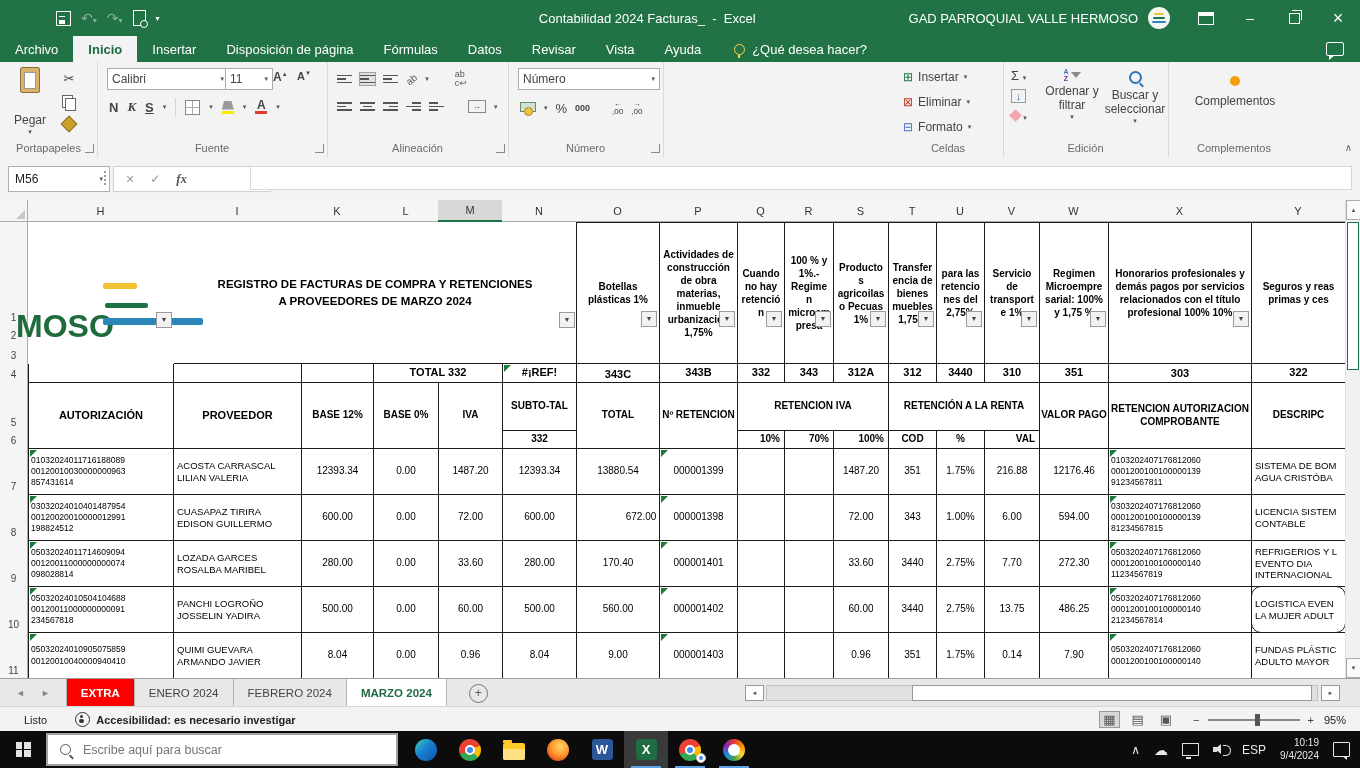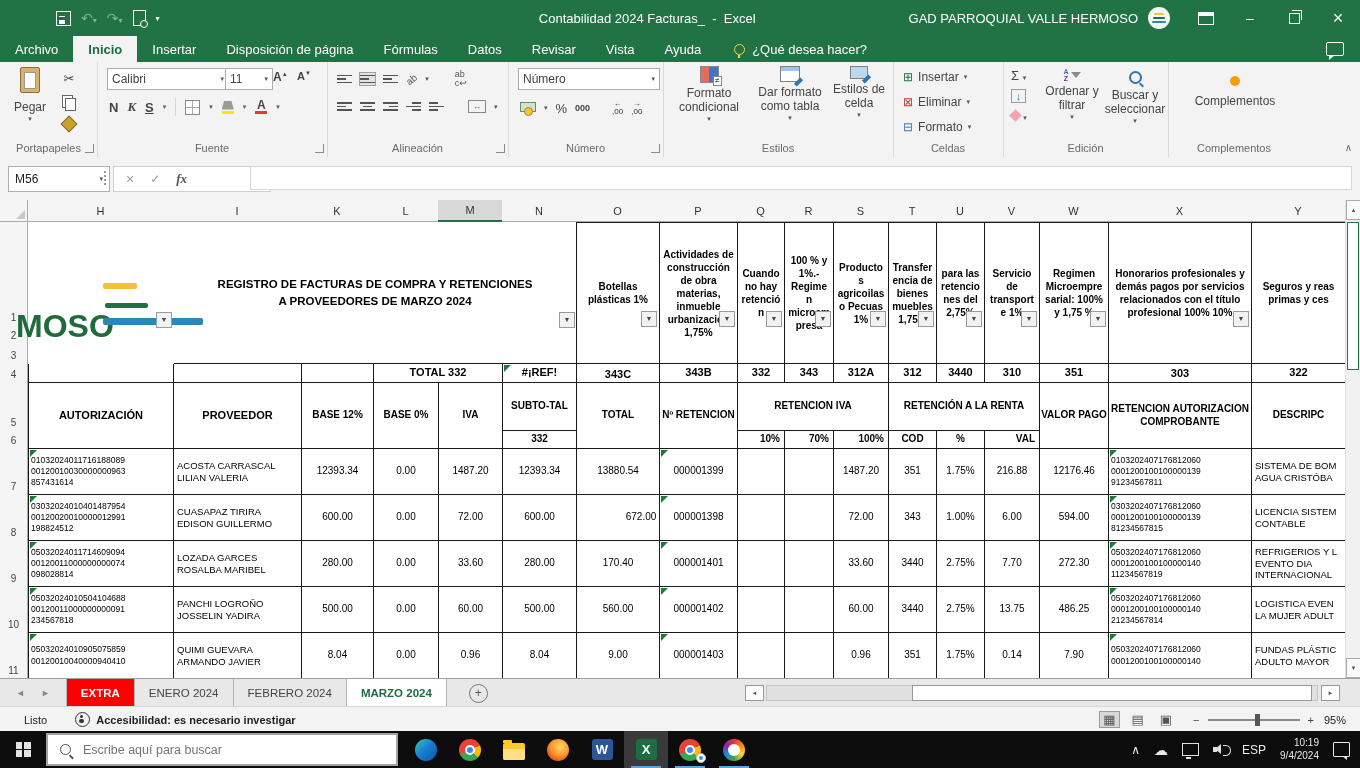--- a/index.html
+++ b/index.html
@@ -225,21 +225,21 @@
       <span>¿Qué desea hacer?</span>
     </span>
     <span class="ic-comment"></span>
   </div>
 
   <div id="ribbon">
 
     <div class="rgroup" style="left:0;width:97px;">
       <div class="bigv abs" style="left:8px;top:5px;width:44px;">
         <span class="ic-clipboard"></span>
-        <span style="margin-top:8px;">Pegar</span>
+        <span style="margin-top:21px;">Pegar</span>
         <span class="caret">▾</span>
       </div>
       <div class="abs" style="left:60px;top:8px;display:flex;flex-direction:column;gap:7px;align-items:center;">
         <span class="mini" style="font-size:13px;">✂</span>
         <span class="mini">
             <span class="ic-copy"></span>
             <span class="caret">▾</span>
           </span>
         <span class="mini">
             <span class="ic-brushfmt"></span>
@@ -350,38 +350,20 @@
         <span style="font-size:13px;">%</span>
         <span style="font-size:9px;font-weight:bold;">000</span>
         <span style="width:6px;"></span>
         <span class="decbtn"><i style="font-style:normal;">←</i>,00</span>
         <span class="decbtn"><i style="font-style:normal;">→</i>,00</span>
       </div>
       <div class="glabel">Número</div>
       <div class="glaunch"></div>
     </div>
 
-    <div class="rgroup" style="left:663px;width:230px;">
-      <div class="bigbtn" style="left:10px;width:72px;">
-        <span class="ic-condfmt"></span>
-        <span>Formato condicional</span>
-          <span class="caret">▾</span>
-      </div>
-      <div class="bigbtn" style="left:88px;width:78px;">
-        <span class="ic-fmttable"></span>
-        <span>Dar formato como tabla</span>
-          <span class="caret">▾</span>
-      </div>
-      <div class="bigbtn" style="left:168px;width:56px;">
-        <span class="ic-cellstyle"></span>
-        <span>Estilos de celda</span>
-          <span class="caret">▾</span>
-      </div>
-      <div class="glabel">Estilos</div>
-    </div>
 
     <div class="rgroup" style="left:893px;width:110px;">
       <div class="cellrow" style="top:8px;">
           <span class="gsym" style="color:#1e7145;">⊞</span>
           <span>Insertar</span>
           <span class="caret">▾</span>
         </div>
       <div class="cellrow" style="top:33px;">
           <span class="gsym" style="color:#c0392b;">⊠</span>
           <span>Eliminar</span>
@@ -609,21 +591,21 @@
       <div class="cl num" style="left: 737px; top: 386px; width: 48px; height: 47px;"><span></span></div>
       <div class="cl num" style="left: 784px; top: 386px; width: 50px; height: 47px;"><span></span></div>
       <div class="cl num" style="left: 833px; top: 386px; width: 56px; height: 47px;"><span>60.00</span></div>
       <div class="cl num" style="left: 888px; top: 386px; width: 49px; height: 47px;"><span>3440</span></div>
       <div class="cl num" style="left: 936px; top: 386px; width: 49px; height: 47px;"><span>2.75%</span></div>
       <div class="cl num" style="left: 984px; top: 386px; width: 56px; height: 47px;"><span>13.75</span></div>
       <div class="cl num" style="left: 1039px; top: 386px; width: 70px; height: 47px;"><span>486.25</span></div>
       <div class="cl idc" style="left: 1108px; top: 386px; width: 144px; height: 47px;"><span>0503202407176812060
 0001200100100000140
 21234567814</span><span class="flagtri"></span></div>
-      <div class="cl nm" style="left: 1251px; top: 386px; width: 95px; height: 47px;"><span>LOGISTICA EVEN
+      <div class="cl nm" style="left: 1251px; top: 386px; width: 95px; height: 47px; border-radius: 10px;"><span>LOGISTICA EVEN
 LA MUJER ADULT</span></div>
       <div class="cl idc" style="left: 28px; top: 432px; width: 146px; height: 47px;"><span>05032024010905075859
 00120010040000940410</span><span class="flagtri"></span></div>
       <div class="cl nm" style="left: 173px; top: 432px; width: 129px; height: 47px;"><span>QUIMI GUEVARA
 ARMANDO JAVIER</span></div>
       <div class="cl num" style="left: 301px; top: 432px; width: 73px; height: 47px;"><span>8.04</span></div>
       <div class="cl num" style="left: 373px; top: 432px; width: 66px; height: 47px;"><span>0.00</span></div>
       <div class="cl num" style="left: 438px; top: 432px; width: 65px; height: 47px;"><span>0.96</span></div>
       <div class="cl num" style="left: 502px; top: 432px; width: 75px; height: 47px;"><span>8.04</span></div>
       <div class="cl num" style="left: 576px; top: 432px; width: 84px; height: 47px;"><span>9.00</span></div>

